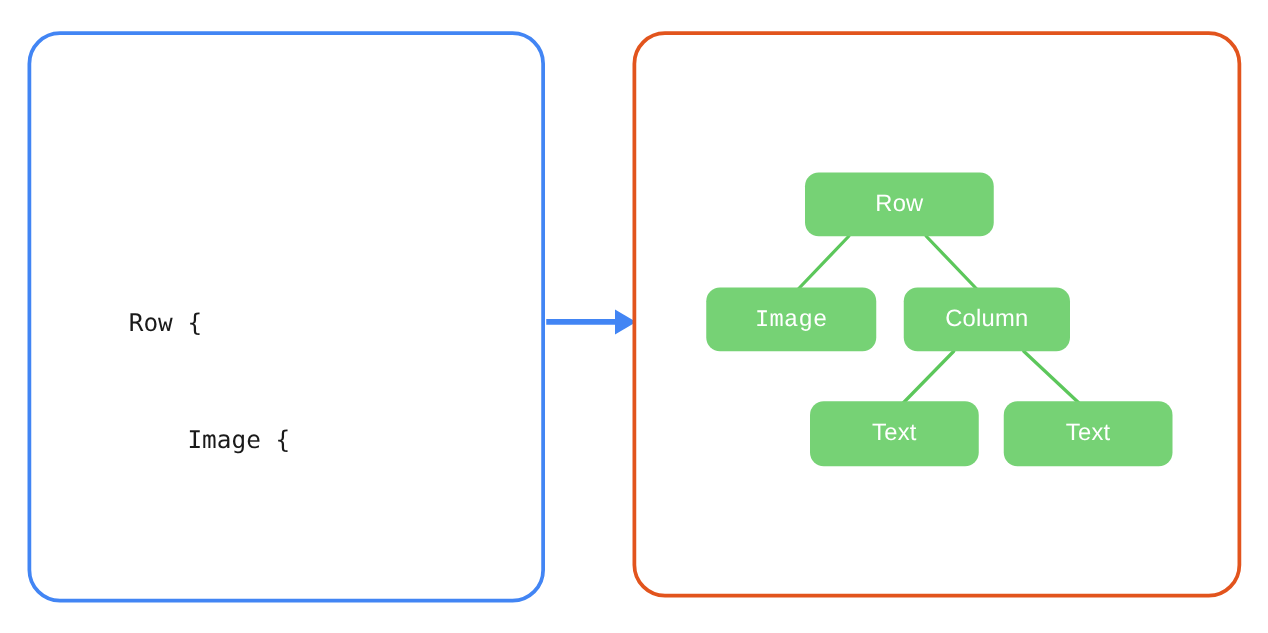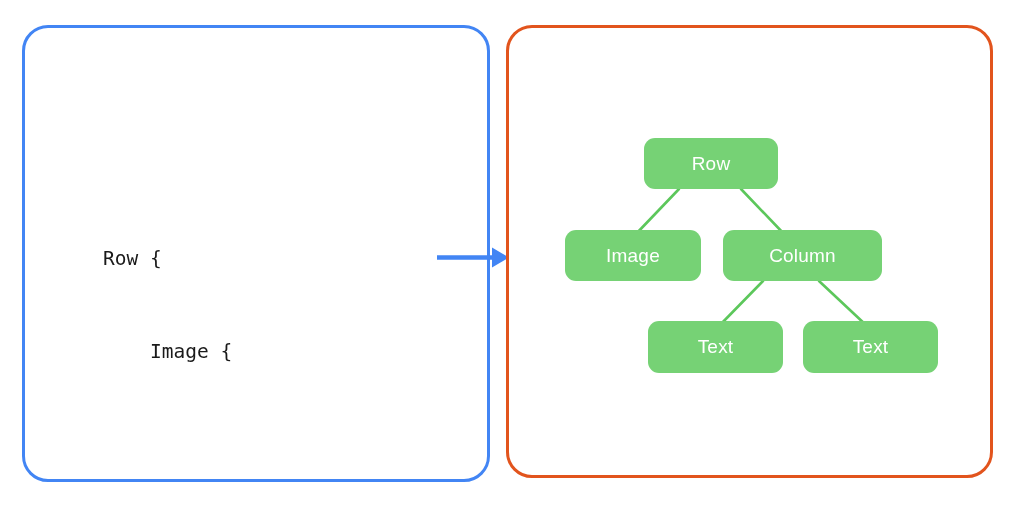--- a/index.html
+++ b/index.html
@@ -20,21 +20,21 @@
 
   
   .panel {
     position: absolute;
     background: #ffffff;
     box-sizing: border-box;
   }
   #code-panel {
     left: 22px;
     top: 25px;
-    width: 468px;
+    width: 414px;
     height: 457px;
     border: 3px solid #4285f4;
     border-radius: 26px;
   }
   #tree-panel {
     left: 506px;
     top: 25px;
     width: 487px;
     height: 453px;
     border: 3px solid #e2541d;
@@ -116,29 +116,29 @@
 
   <div class="panel" id="tree-panel">
 
     <svg id="tree-canvas" viewBox="0 0 487 453">
       <line x1="170" y1="161" x2="126" y2="207" stroke="#5cc75b" stroke-width="2.6" stroke-linecap="round"></line>
       <line x1="232" y1="161" x2="276" y2="207" stroke="#5cc75b" stroke-width="2.6" stroke-linecap="round"></line>
       <line x1="254" y1="253" x2="210" y2="298" stroke="#5cc75b" stroke-width="2.6" stroke-linecap="round"></line>
       <line x1="310" y1="253" x2="358" y2="298" stroke="#5cc75b" stroke-width="2.6" stroke-linecap="round"></line>
     </svg>
 
-    <div class="tree-node" id="node-row" style="left:135px; top:110px; width:134px; height:51px;">
+    <div class="tree-node" id="node-row" style="left:135px; top:110px; width:151px; height:51px;">
       <span class="node-label">Row</span>
     </div>
 
-    <div class="tree-node" id="node-image" style="left:56px; top:202px; width:136px; height:51px;">
+    <div class="tree-node" id="node-image" style="left:56px; top:202px; width:136px; height:51px;font-family:Liberation Mono, monospace;">
       <span class="node-label">Image</span>
     </div>
 
-    <div class="tree-node" id="node-column" style="left:214px; top:202px; width:159px; height:51px;">
+    <div class="tree-node" id="node-column" style="left:214px; top:202px; width:133px; height:51px;">
       <span class="node-label">Column</span>
     </div>
 
     <div class="tree-node" id="node-text1" style="left:139px; top:293px; width:135px; height:52px;">
       <span class="node-label">Text</span>
     </div>
 
     <div class="tree-node" id="node-text2" style="left:294px; top:293px; width:135px; height:52px;">
       <span class="node-label">Text</span>
     </div>

